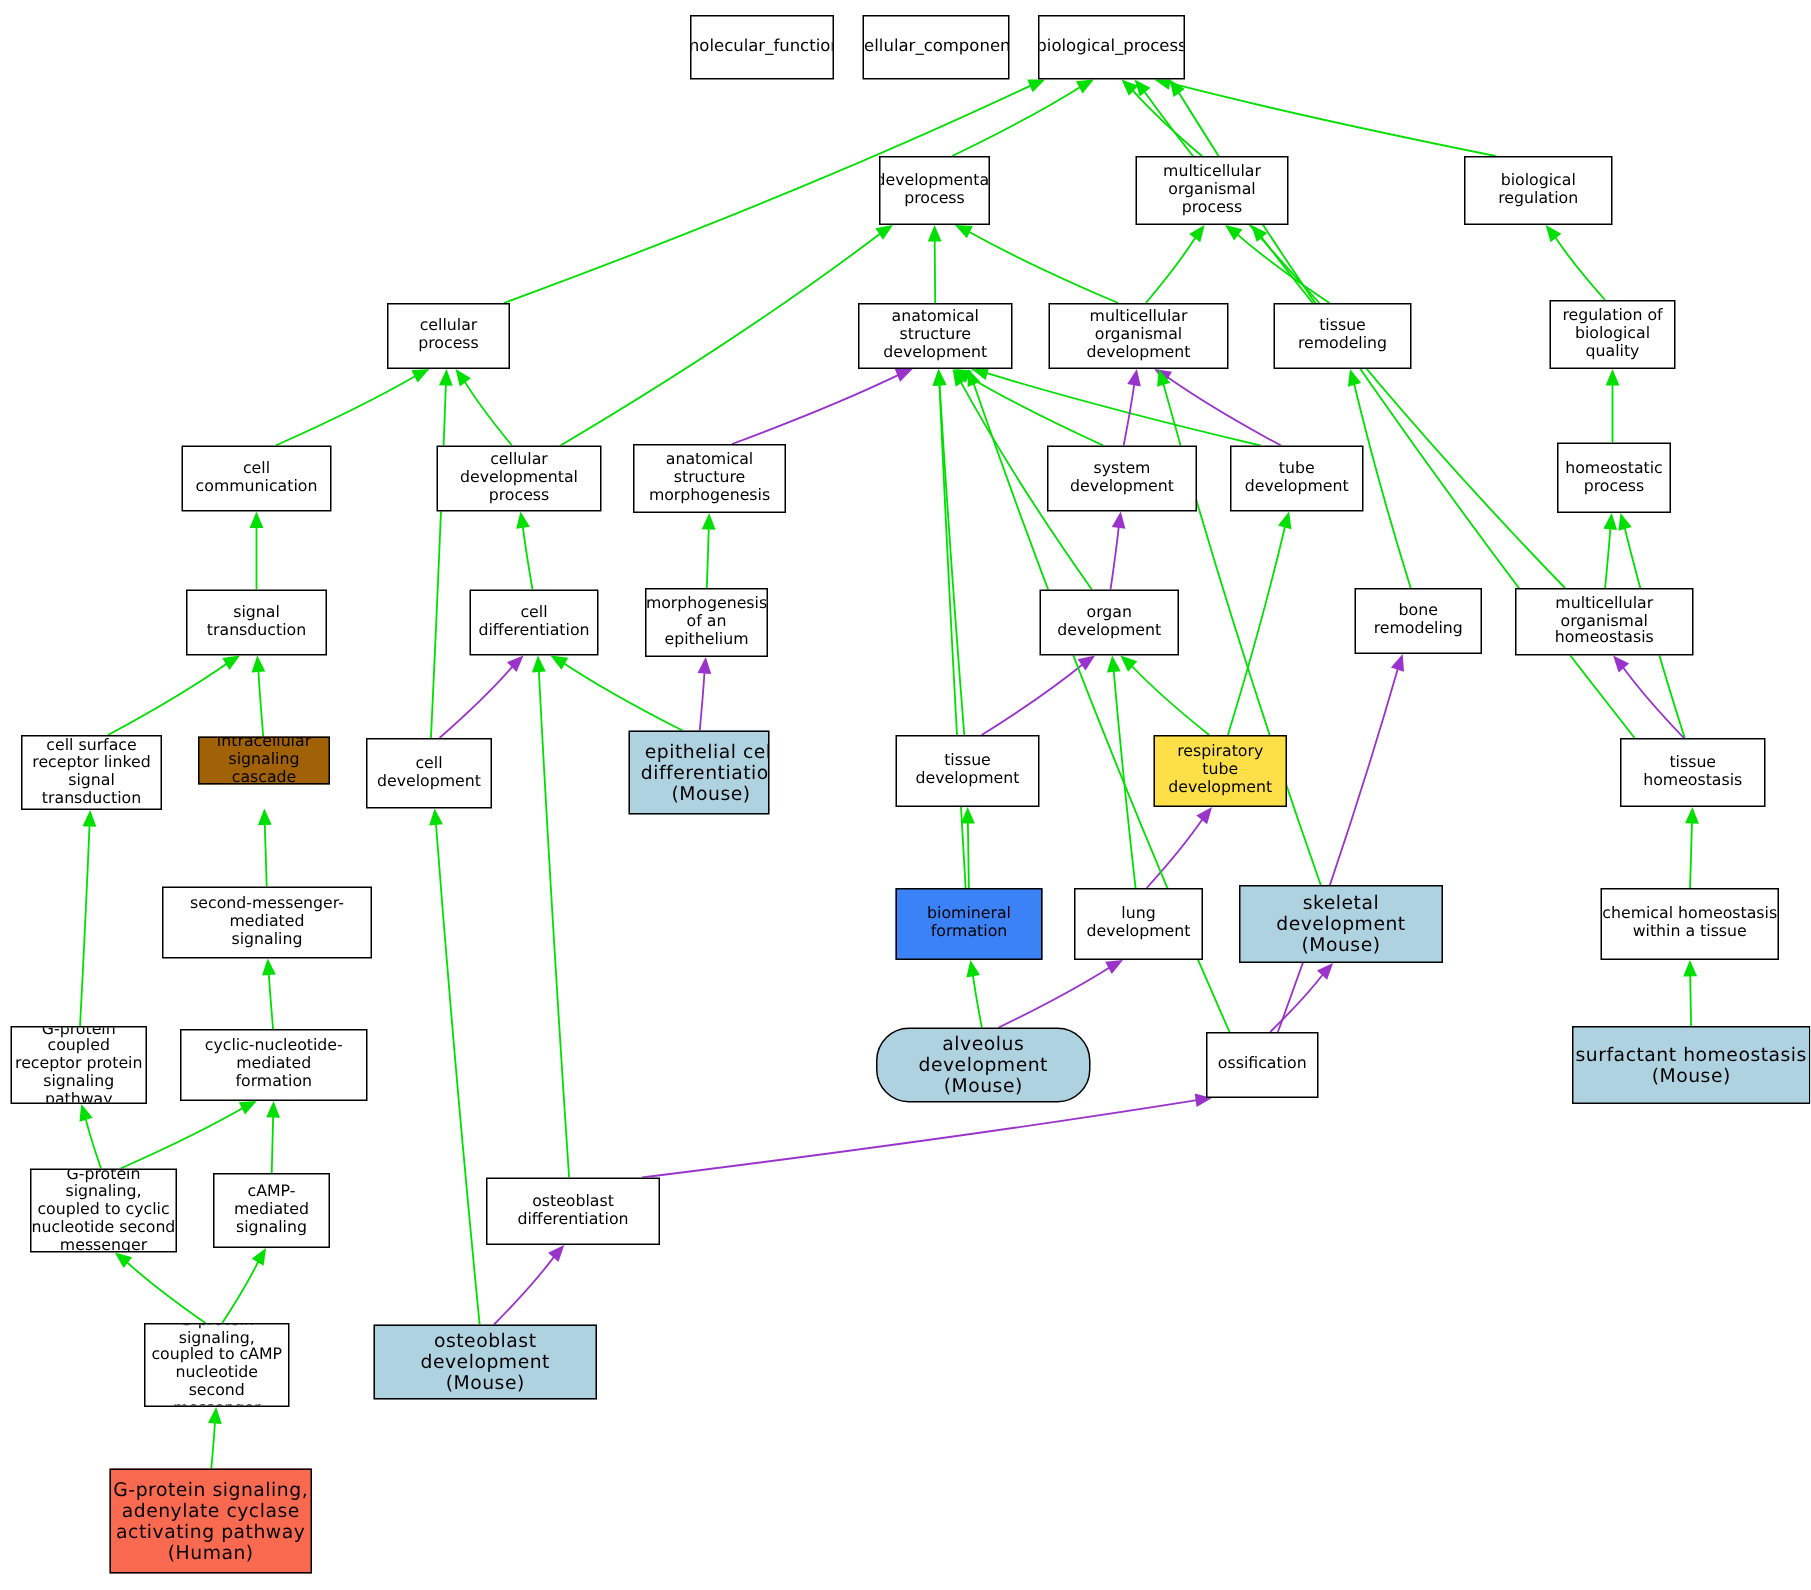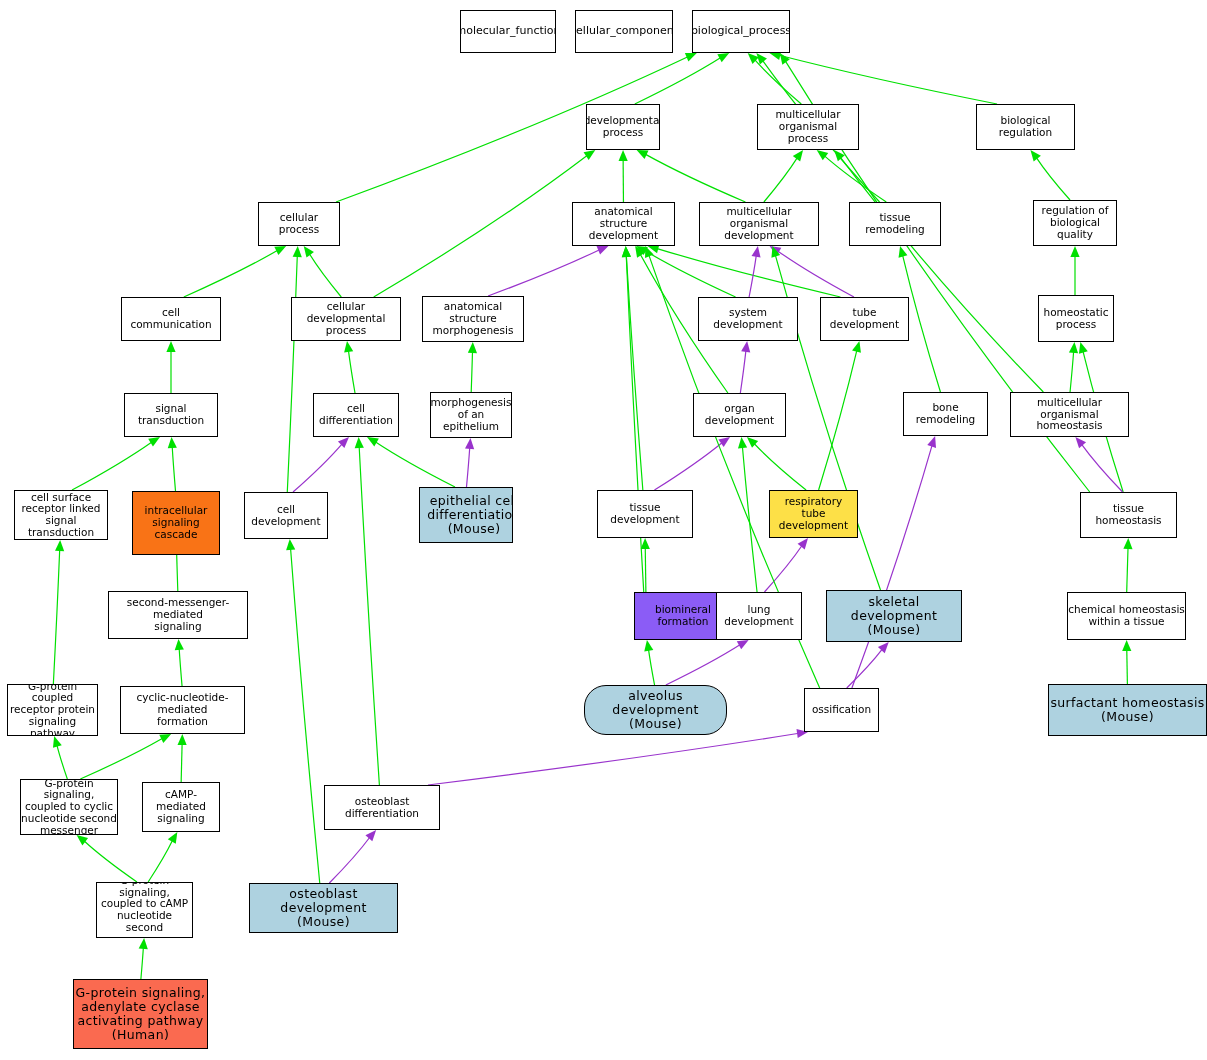--- a/index.html
+++ b/index.html
@@ -347,33 +347,33 @@
       <div class="go-node plain" style="left: 313px; top: 393px; width: 86px; height: 44px; border-color: rgb(0, 0, 0); background: rgb(255, 255, 255);">cell differentiation</div>
       <div class="go-node plain" style="left: 430px; top: 392px; width: 82px; height: 46px; border-color: rgb(0, 0, 0); background: rgb(255, 255, 255);">morphogenesis
 of an epithelium</div>
       <div class="go-node plain" style="left: 693px; top: 393px; width: 93px; height: 44px; border-color: rgb(0, 0, 0); background: rgb(255, 255, 255);">organ development</div>
       <div class="go-node plain" style="left: 903px; top: 392px; width: 85px; height: 44px; border-color: rgb(0, 0, 0); background: rgb(255, 255, 255);">bone remodeling</div>
       <div class="go-node plain" style="left: 1010px; top: 392px; width: 119px; height: 45px; border-color: rgb(0, 0, 0); background: rgb(255, 255, 255);">multicellular
 organismal homeostasis</div>
       <div class="go-node plain" style="left: 14px; top: 490px; width: 94px; height: 50px; border-color: rgb(0, 0, 0); background: rgb(255, 255, 255);">cell surface
 receptor linked
 signal transduction</div>
-      <div class="go-node plain" style="left: 132px; top: 491px; width: 88px; height: 64px; border-color: rgb(0, 0, 0); background: #f97316;">intracellular
+      <div class="go-node plain" style="left: 132px; top: 491px; width: 88px; height: 32px; border-color: rgb(0, 0, 0); background: #a16207;">intracellular
 signaling cascade</div>
       <div class="go-node plain" style="left: 244px; top: 492px; width: 84px; height: 47px; border-color: rgb(0, 0, 0); background: rgb(255, 255, 255);">cell development</div>
       <div class="go-node hl" style="left: 419px; top: 487px; width: 94px; height: 56px; border-color: rgb(0, 0, 0); background: rgb(174, 210, 224); padding-left: 16px;">epithelial cell
 differentiation
 (Mouse)</div>
       <div class="go-node plain" style="left: 597px; top: 490px; width: 96px; height: 48px; border-color: rgb(0, 0, 0); background: rgb(255, 255, 255);">tissue development</div>
       <div class="go-node plain" style="left: 769px; top: 490px; width: 89px; height: 48px; border-color: rgb(0, 0, 0); background: #fde047;">respiratory
 tube development</div>
       <div class="go-node plain" style="left: 1080px; top: 492px; width: 97px; height: 46px; border-color: rgb(0, 0, 0); background: rgb(255, 255, 255);">tissue homeostasis</div>
       <div class="go-node plain" style="left: 108px; top: 591px; width: 140px; height: 48px; border-color: rgb(0, 0, 0); background: rgb(255, 255, 255);">second-messenger-mediated
 signaling</div>
-      <div class="go-node plain" style="left: 597px; top: 592px; width: 98px; height: 48px; border-color: rgb(0, 0, 0); background: #8b5cf6; margin-left: 37px;">biomineral formation</div>
+      <div class="go-node plain" style="left: 597px; top: 592px; width: 98px; height: 48px; border-color: rgb(0, 0, 0); background: #3b82f6;">biomineral formation</div>
       <div class="go-node plain" style="left: 716px; top: 592px; width: 86px; height: 48px; border-color: rgb(0, 0, 0); background: rgb(255, 255, 255);">lung development</div>
       <div class="go-node hl" style="left: 826px; top: 590px; width: 136px; height: 52px; border-color: rgb(0, 0, 0); background: rgb(174, 210, 224);">skeletal development
 (Mouse)</div>
       <div class="go-node plain" style="left: 1067px; top: 592px; width: 119px; height: 48px; border-color: rgb(0, 0, 0); background: rgb(255, 255, 255);">chemical homeostasis
 within a tissue</div>
       <div class="go-node plain" style="left: 7px; top: 684px; width: 91px; height: 52px; border-color: rgb(0, 0, 0); background: rgb(255, 255, 255); text-align: center;">G-protein coupled
 receptor protein
 signaling pathway</div>
       <div class="go-node plain" style="left: 120px; top: 686px; width: 125px; height: 48px; border-color: rgb(0, 0, 0); background: rgb(255, 255, 255);">cyclic-nucleotide-mediated
 formation</div>

